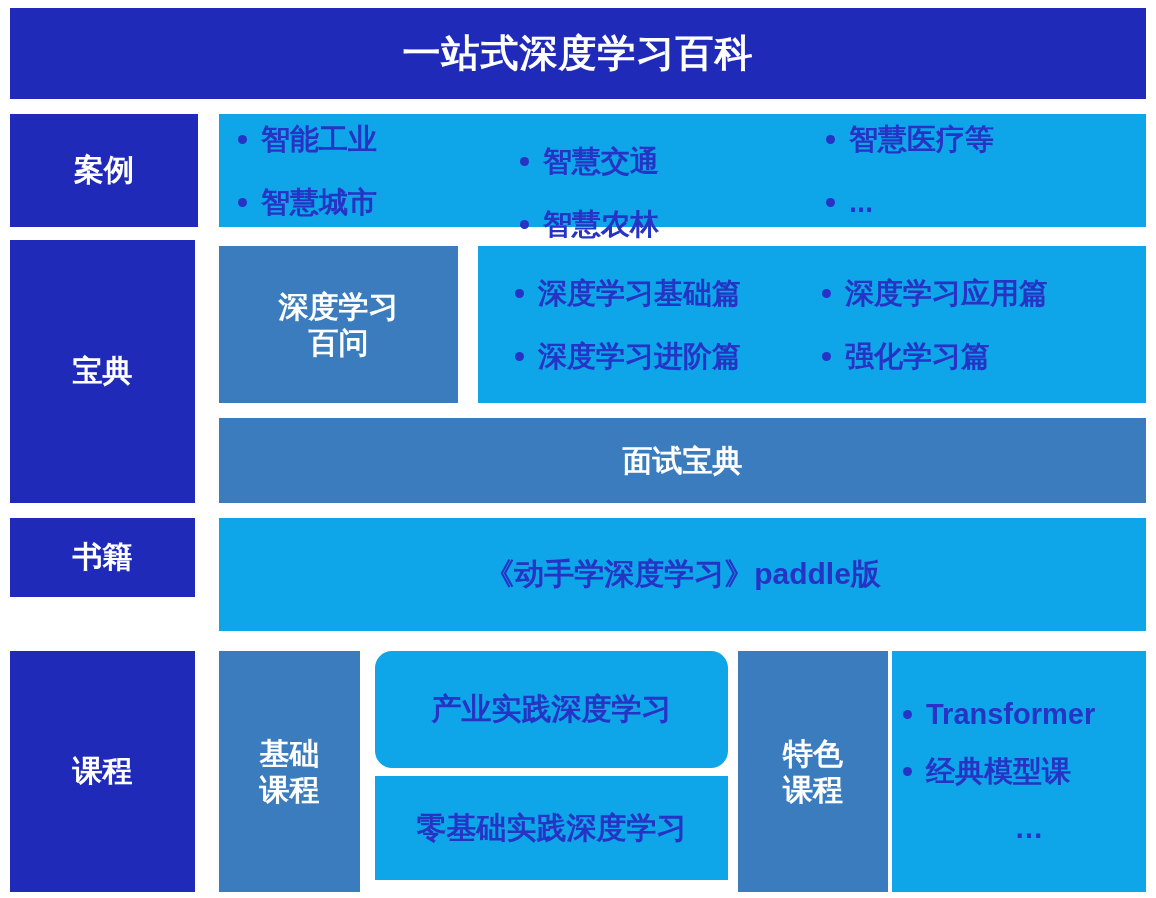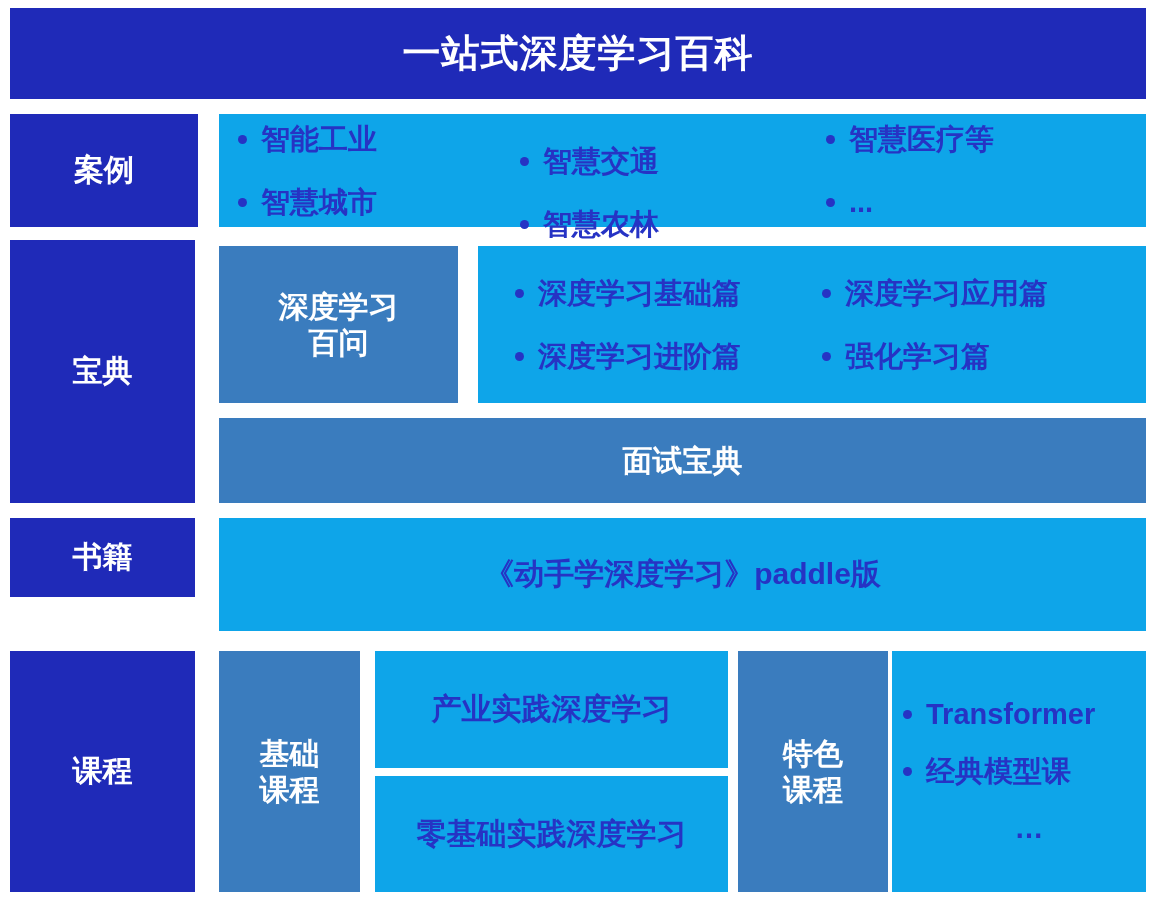--- a/index.html
+++ b/index.html
@@ -148,25 +148,25 @@
     <span class="center-text">《动手学深度学习》paddle版</span>
   </div>
 
   <div class="blk label-blk" style="left:10px; top:651px; width:185px; height:241px;">课程</div>
 
   <div class="blk steel-blk" style="left:219px; top:651px; width:141px; height:241px; flex-direction:column;">
     <span>基础</span>
     <span>课程</span>
   </div>
 
-  <div class="blk gray-plain" style="left:375px; top:651px; width:353px; height:117px;">
+  <div class="blk gray-plain" style="left:375px; top:651px; width:353px; height:117px;border-radius:17px;">
     <span class="center-text">产业实践深度学习</span>
   </div>
 
-  <div class="blk gray-plain" style="left:375px; top:776px; width:353px; height:116px;">
+  <div class="blk gray-plain" style="left:375px; top:776px; width:353px; height:104px;">
     <span class="center-text">零基础实践深度学习</span>
   </div>
 
   <div class="blk steel-blk" style="left:738px; top:651px; width:150px; height:241px; flex-direction:column;">
     <span>特色</span>
     <span>课程</span>
   </div>
 
   <div class="blk gray-plain" style="left:892px; top:651px; width:254px; height:241px;"></div>
 

